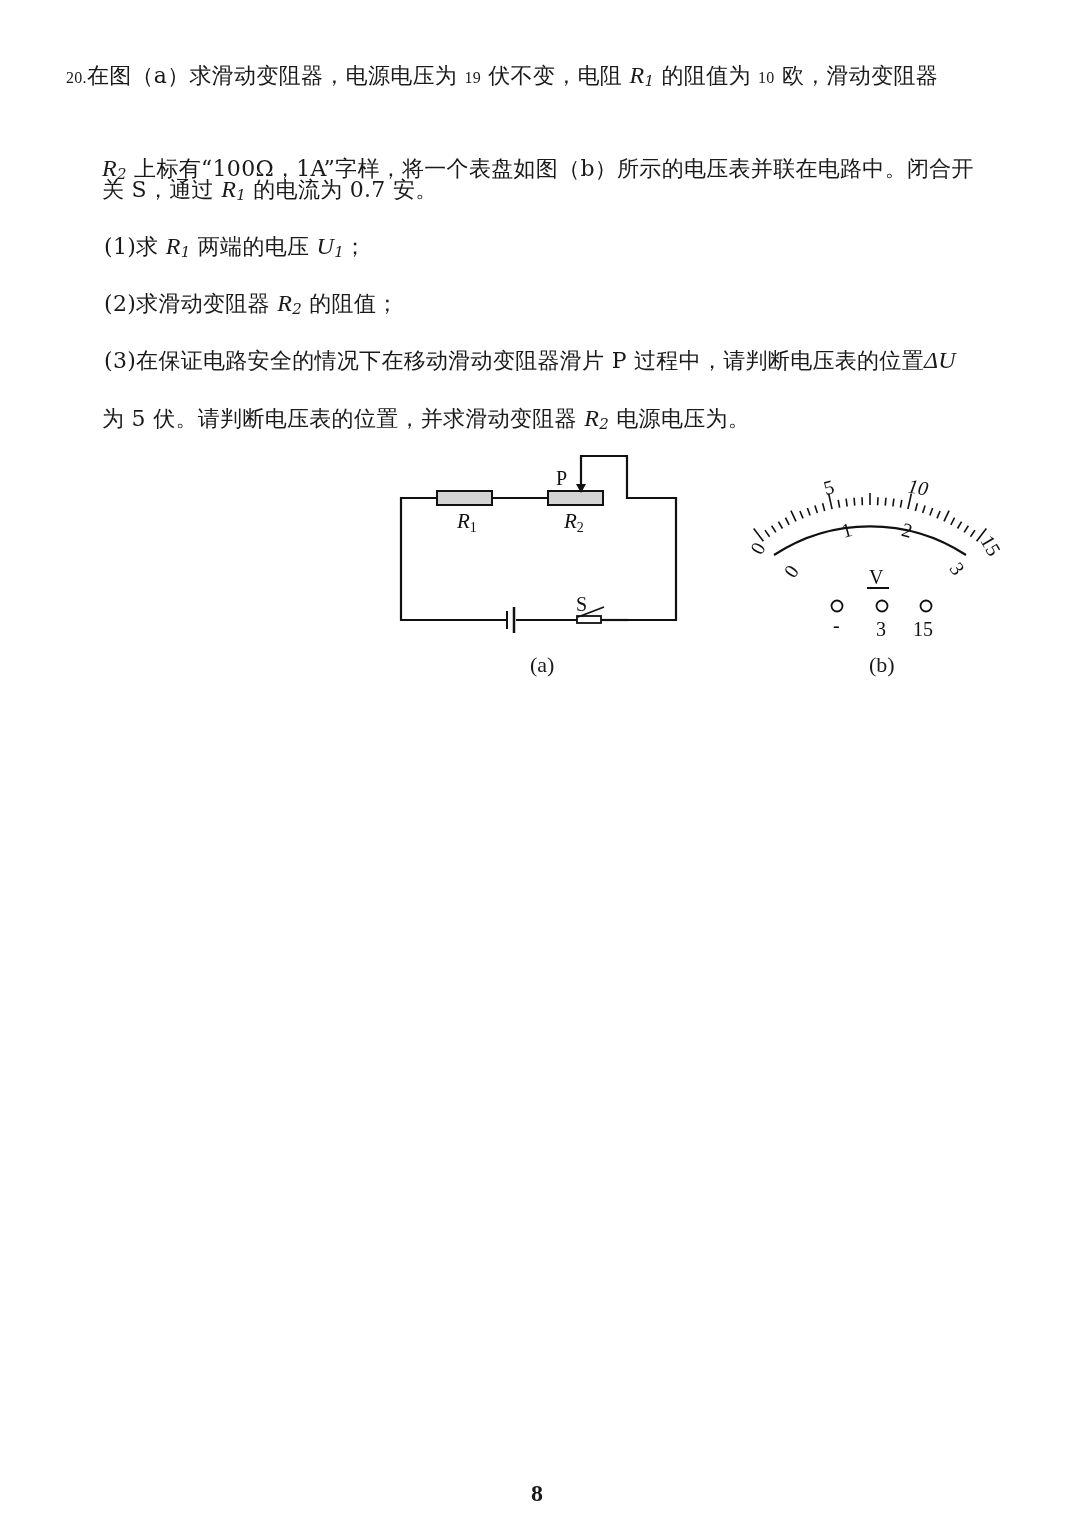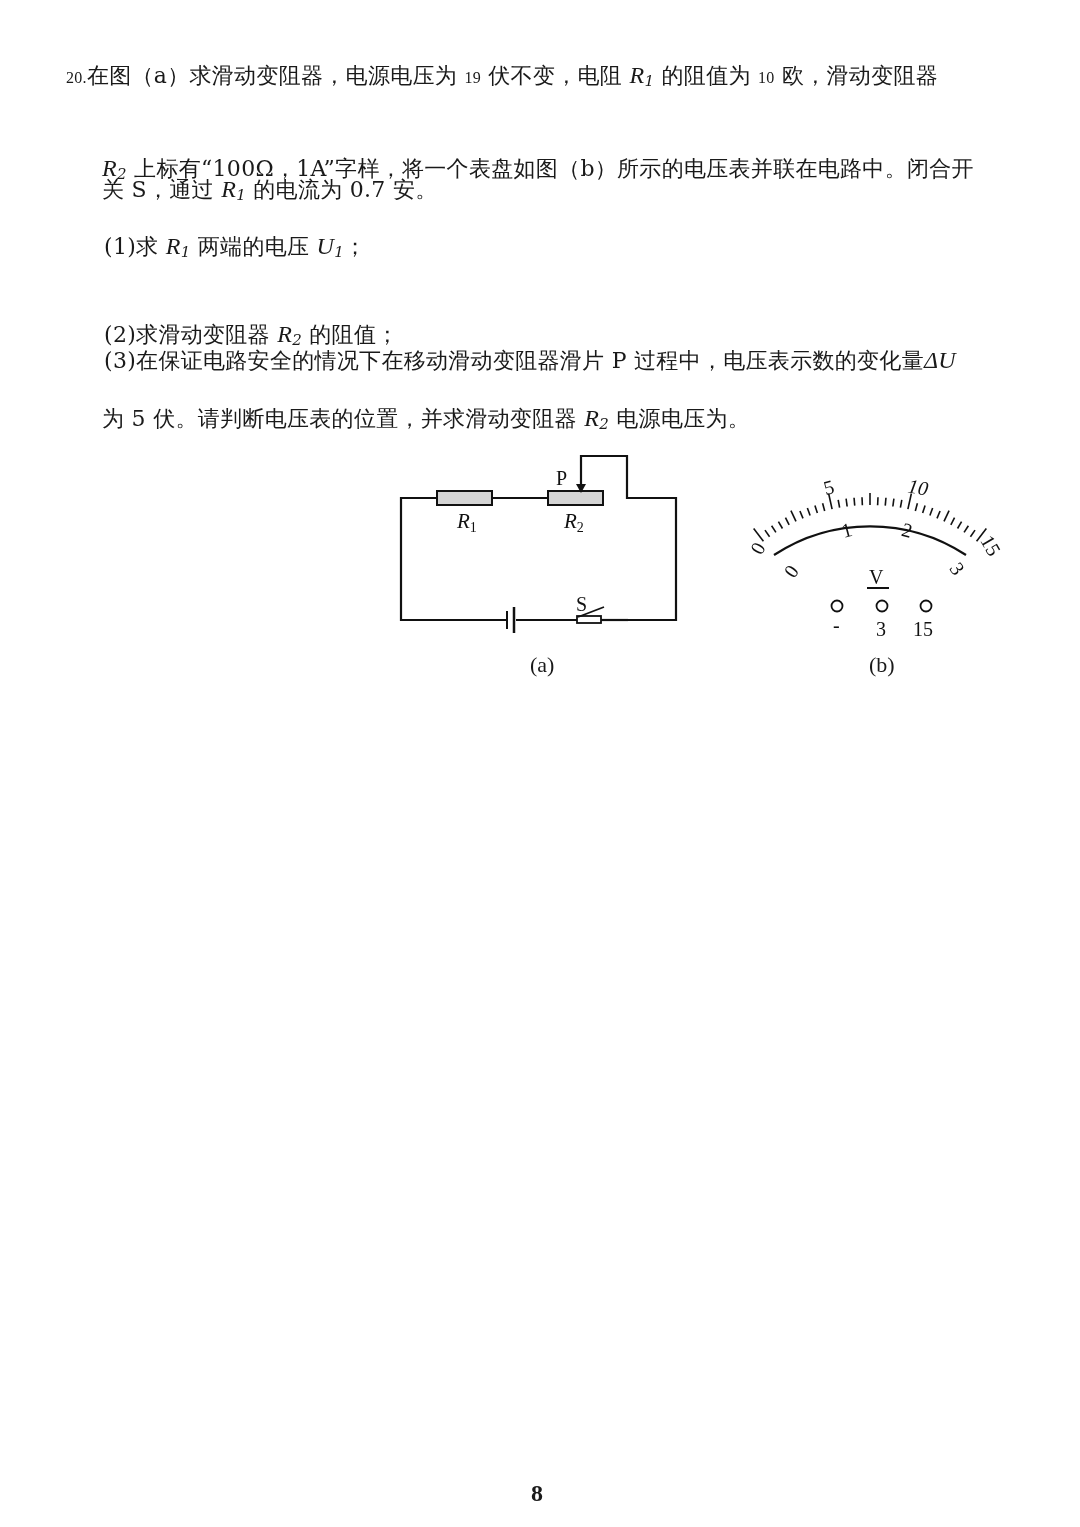--- a/index.html
+++ b/index.html
@@ -22,25 +22,25 @@
 <div class="line" style="left:102px; top:118px;margin-top:35px;">
   <span class="i">R</span><span class="sub">2</span><span> 上标有“100Ω，1A”字样，将一个表盘如图（b）所示的电压表并联在电路中。闭合开</span>
 </div>
 <div class="line" style="left:102px; top:174px;">
   <span>关 S，通过 </span><span class="i">R</span><span class="sub">1</span><span> 的电流为 0.7 安。</span>
 </div>
 
 <div class="line" style="left:104px; top:231px;text-align:center;">
   <span>(1)</span><span>求 </span><span class="i">R</span><span class="sub">1</span><span> 两端的电压 </span><span class="i">U</span><span class="sub">1</span><span>；</span>
 </div>
-<div class="line" style="left:104px; top:288px;margin-top:31px;">
+<div class="line" style="left:104px; top:288px;">
   <span>(2)</span><span>求滑动变阻器 </span><span class="i">R</span><span class="sub">2</span><span> 的阻值；</span>
 </div>
 <div class="line" style="left:104px; top:345px;">
-  <span>(3)</span><span>在保证电路安全的情况下在移动滑动变阻器滑片 P 过程中，电压表示数的变化量</span><span class="i">ΔU</span>
+  <span>(3)</span><span>在保证电路安全的情况下在移动滑动变阻器滑片 P 过程中，请判断电压表的位置</span><span class="i">ΔU</span>
 </div>
 <div class="line" style="left:102px; top:403px;">
   <span>为 5 伏。请判断电压表的位置，并求滑动变阻器 </span><span class="i">R</span><span class="sub">2</span><span> 电源电压为。</span>
 </div>
 
 <svg class="fig" style="left:390px; top:450px;" width="300" height="190" viewBox="390 450 300 190">
   <g fill="none" stroke="#111" stroke-width="2.2">
 
     <polyline points="437,498 401,498 401,620 507,620"></polyline>
 

